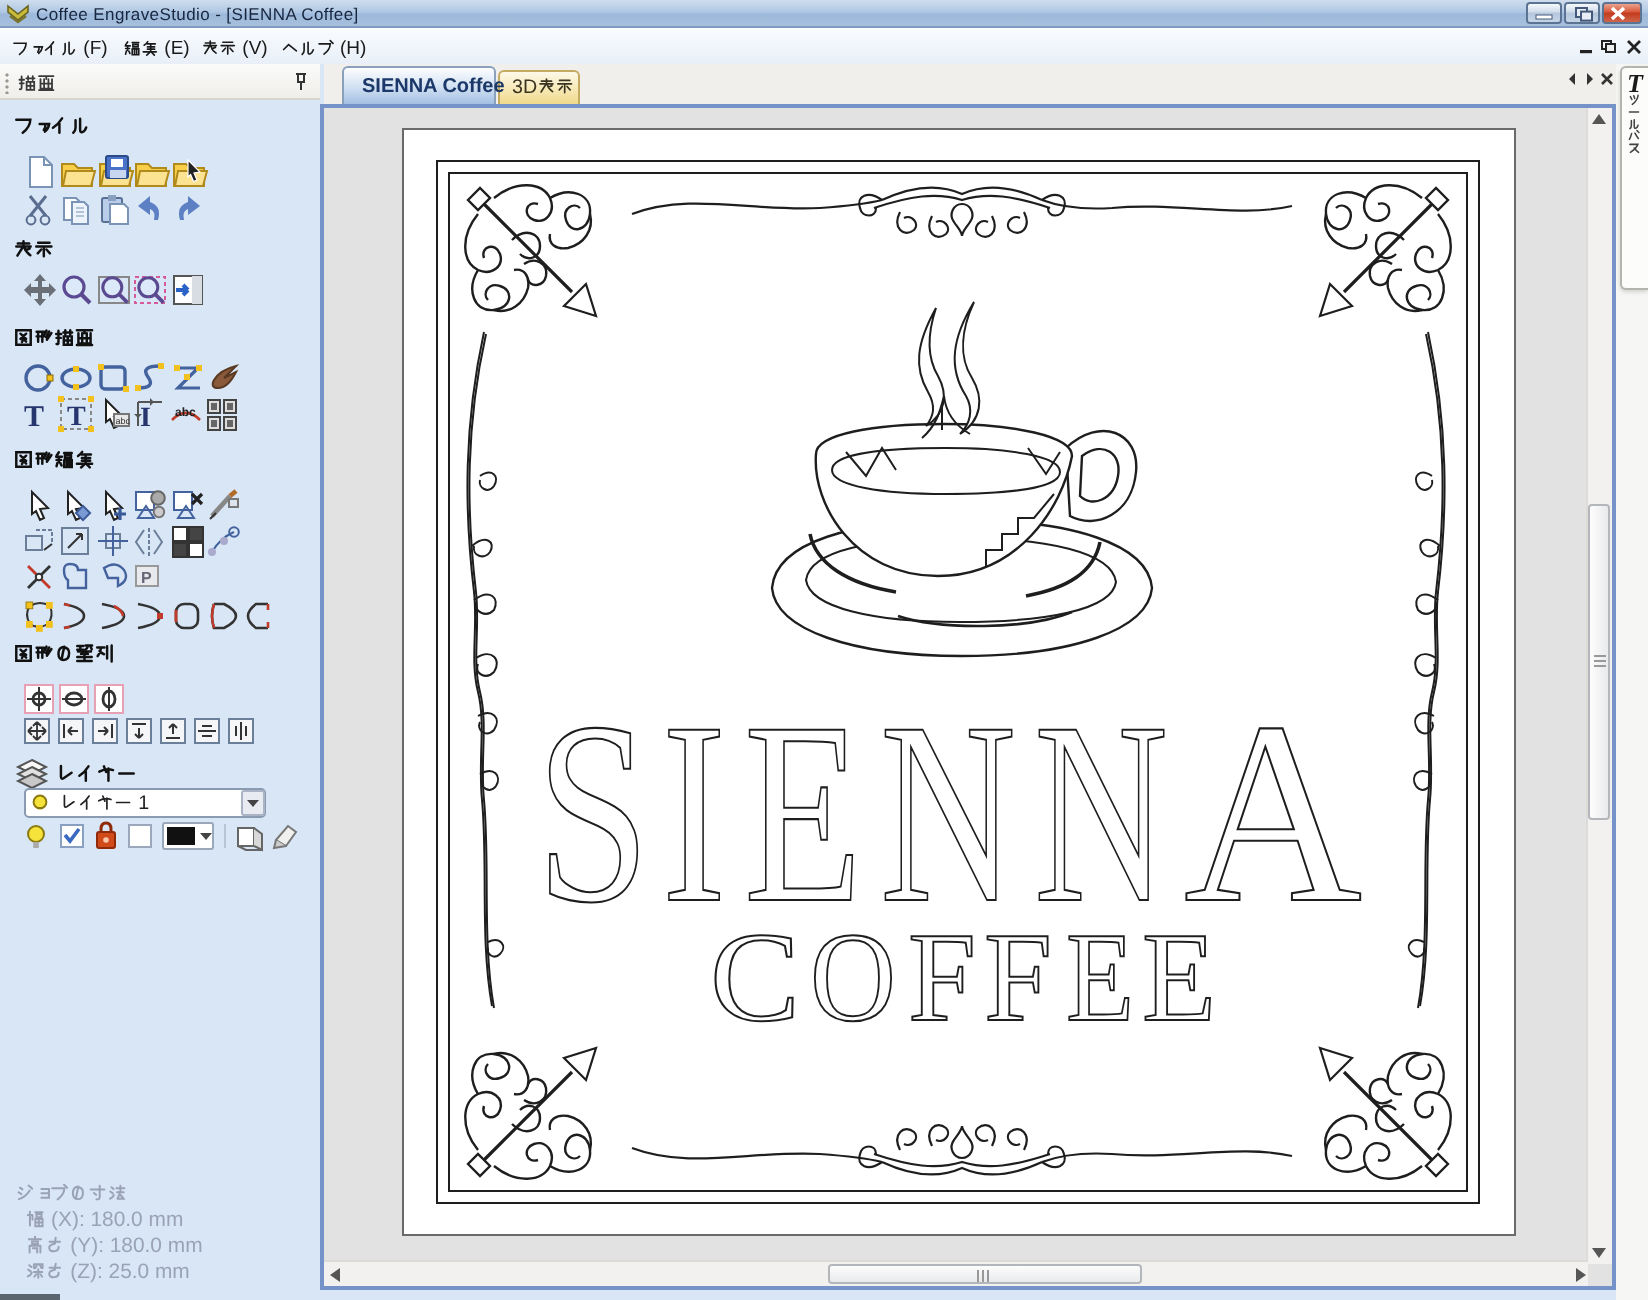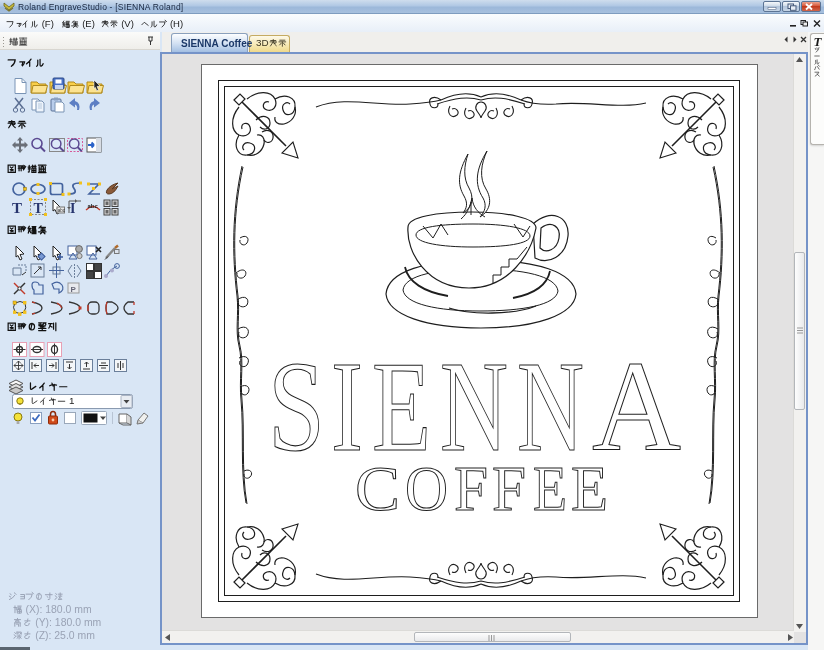--- a/index.html
+++ b/index.html
@@ -22,21 +22,21 @@
 #vthumb{left:794px;top:252px;width:11px;height:158px;background:linear-gradient(90deg,#fdfdfd,#e9eaec);border:1px solid #b3b6ba;border-radius:2px}
 #hthumb{left:414px;top:632px;width:157px;height:10px;background:linear-gradient(#fdfdfd,#e9eaec);border:1px solid #b3b6ba;border-radius:2px}
 #rightstrip{left:808px;top:32px;width:16px;height:618px;background:#f6f6f5}
 #tooltab{left:810px;top:33px;width:14px;height:112px;background:#fcfcfb;border:1px solid #b5b3ae;border-right:none;border-radius:3px 0 0 3px;box-shadow:0 1px 2px rgba(0,0,0,.15)}
 #tooltab .T{position:absolute;left:2.5px;top:0px;font-family:"Liberation Serif",serif;font-style:italic;font-weight:bold;font-size:13px;color:#1a1a1a}
 .grip{position:absolute;width:3px;height:11px;left:2px;top:36px;background-image:radial-gradient(circle,#9b9891 35%,transparent 40%);background-size:3px 3px}
 svg.run{position:absolute;overflow:visible}
 </style></head>
 <body>
 <div class="abs" id="titlebar"></div>
-<div class="abs" id="title-text">Roland EngraveStudio - [SIENNA Roland]</div>
+<div class="abs" id="title-text">Coffee EngraveStudio - [SIENNA Coffee]</div>
 <svg class="abs" style="left:3px;top:2px" width="12" height="11" viewBox="0 0 12 11">
     <path d="M1,1 L6,5 L11,1 L11,4 L6,8 L1,4 Z" fill="#c8ba3a" stroke="#6a6420" stroke-width="0.8"></path>
     <path d="M2,6 L6,9 L10,6" fill="none" stroke="#7a7430" stroke-width="1.2"></path>
   </svg>
 <div class="abs winbtn" style="left:763px;width:18px"></div>
 <div class="abs winbtn" style="left:782px;width:18px"></div>
 <div class="abs winbtn" id="btn-close" style="left:801px;width:20px"></div>
 <svg class="abs" style="left:763px;top:1px" width="60" height="11" viewBox="0 0 60 11">
     <rect x="5" y="6.5" width="8" height="2" fill="#fff" stroke="#44597a" stroke-width="0.5"></rect>
     <rect x="25" y="3" width="5.5" height="4.5" fill="#e8eef6" stroke="#44597a"></rect>

